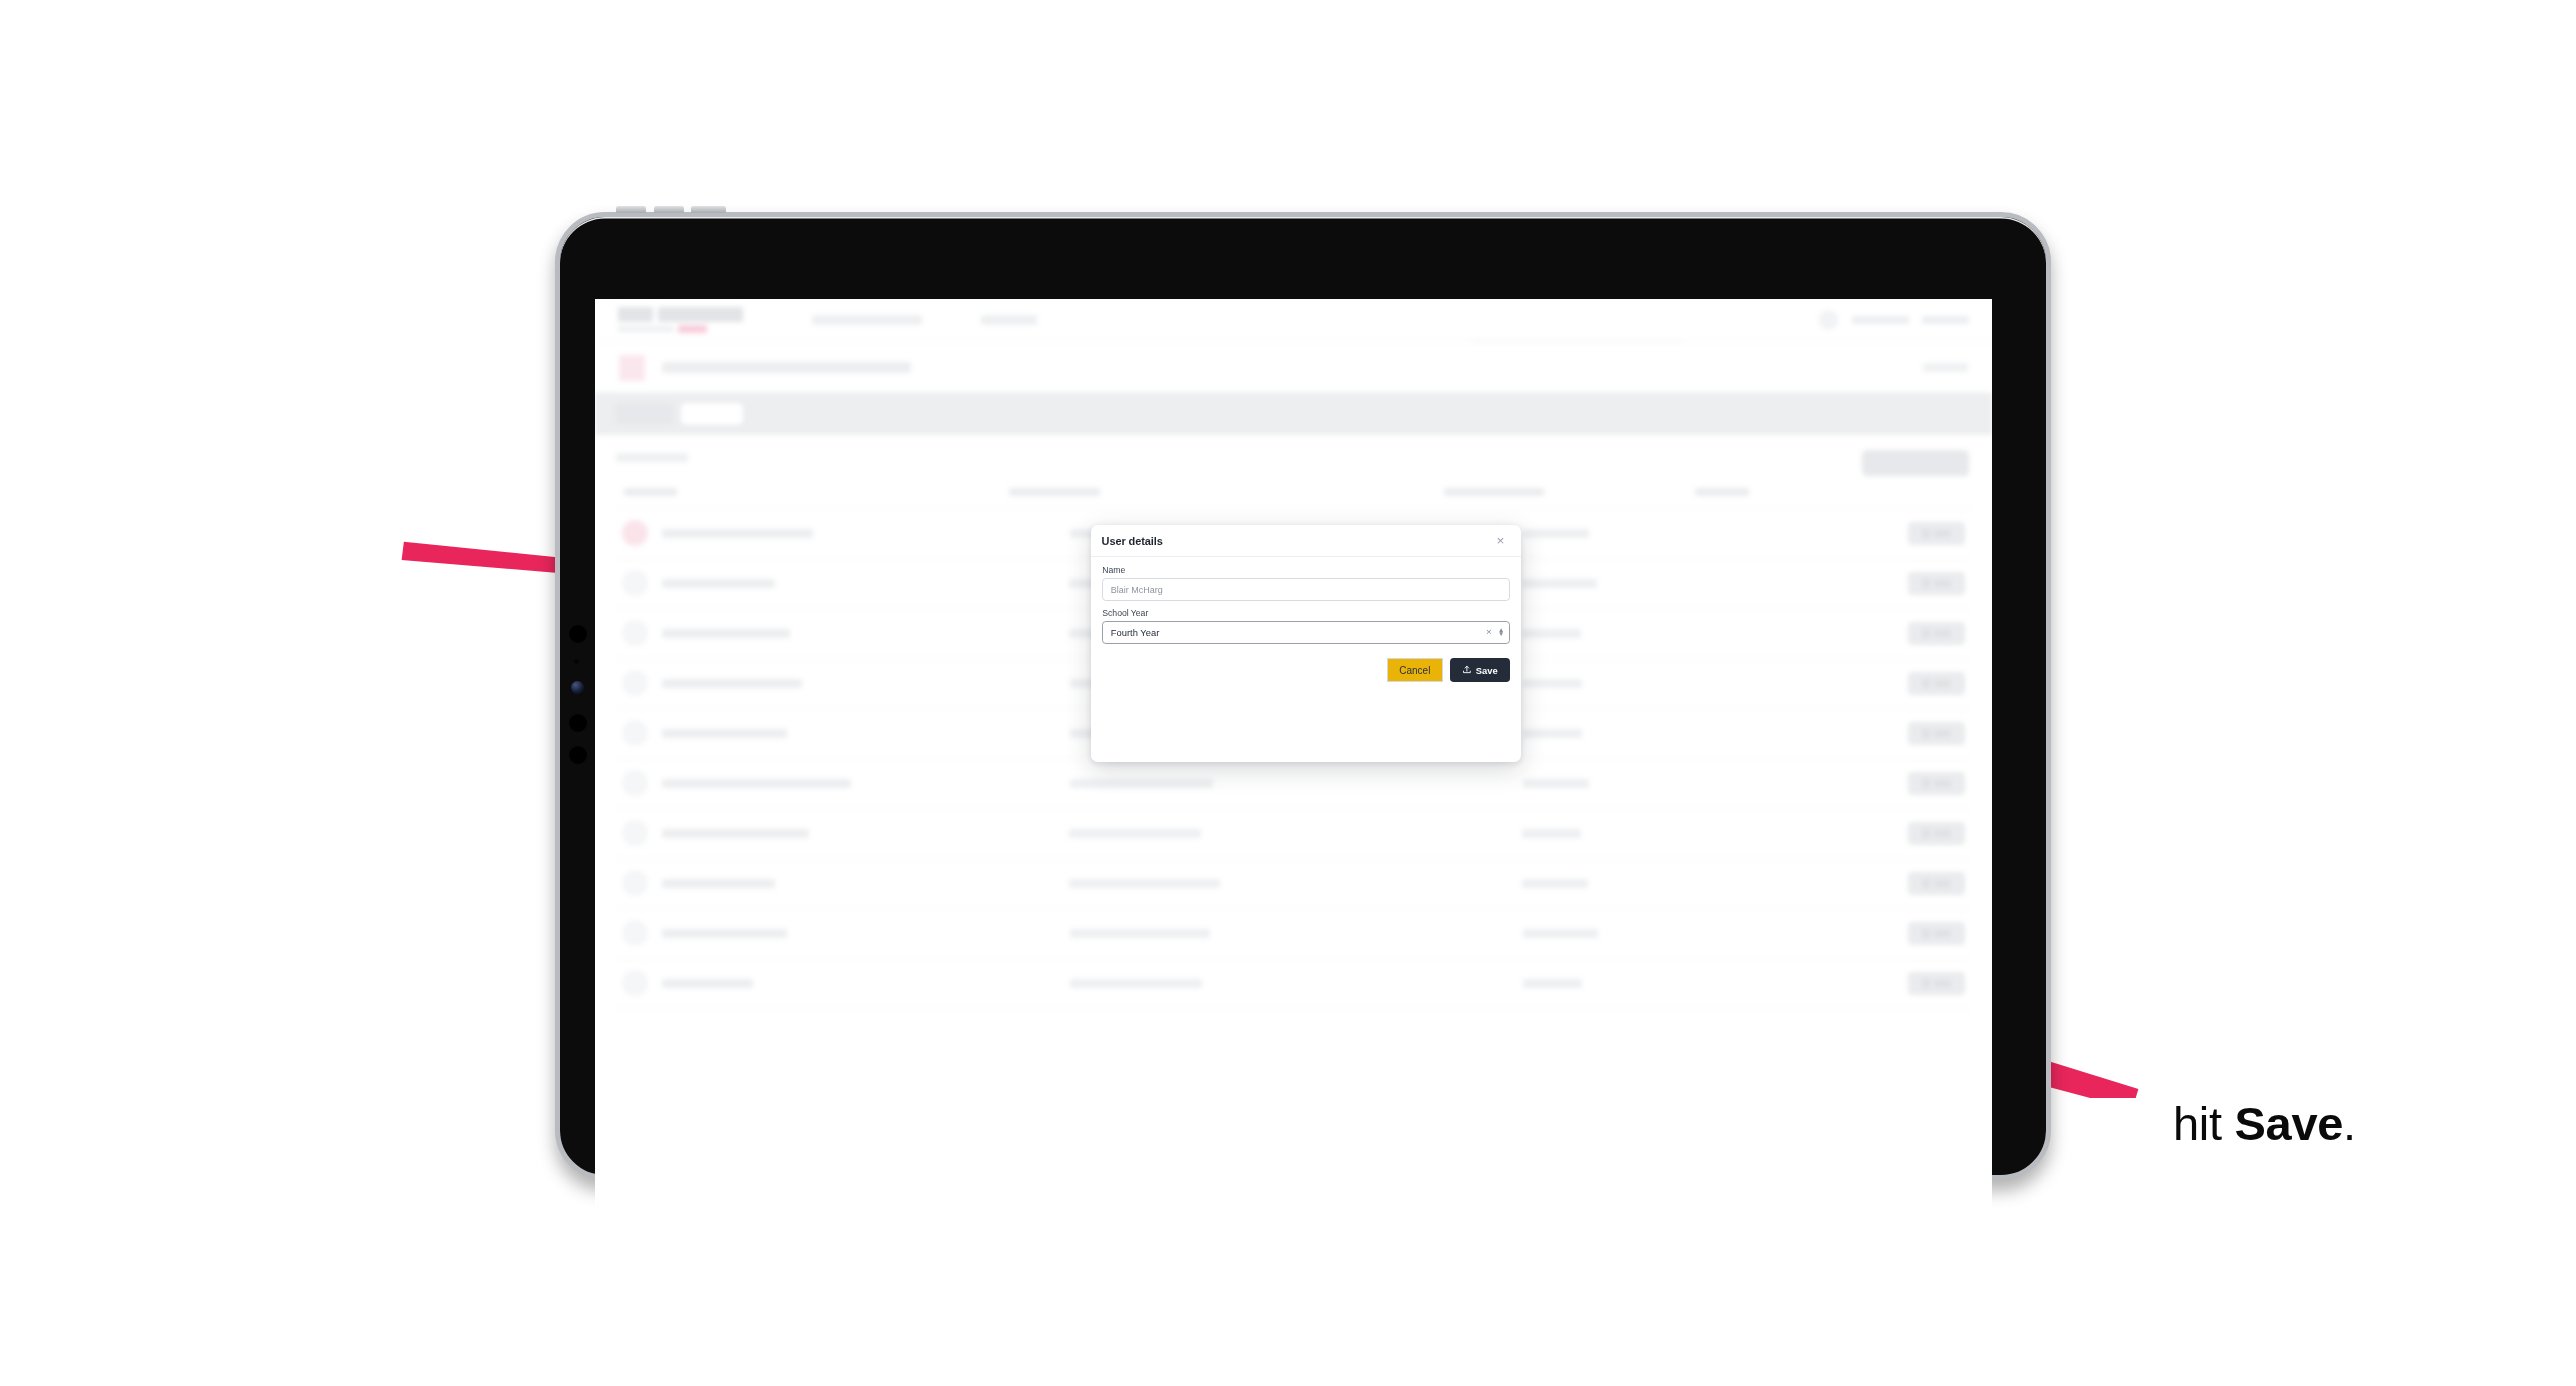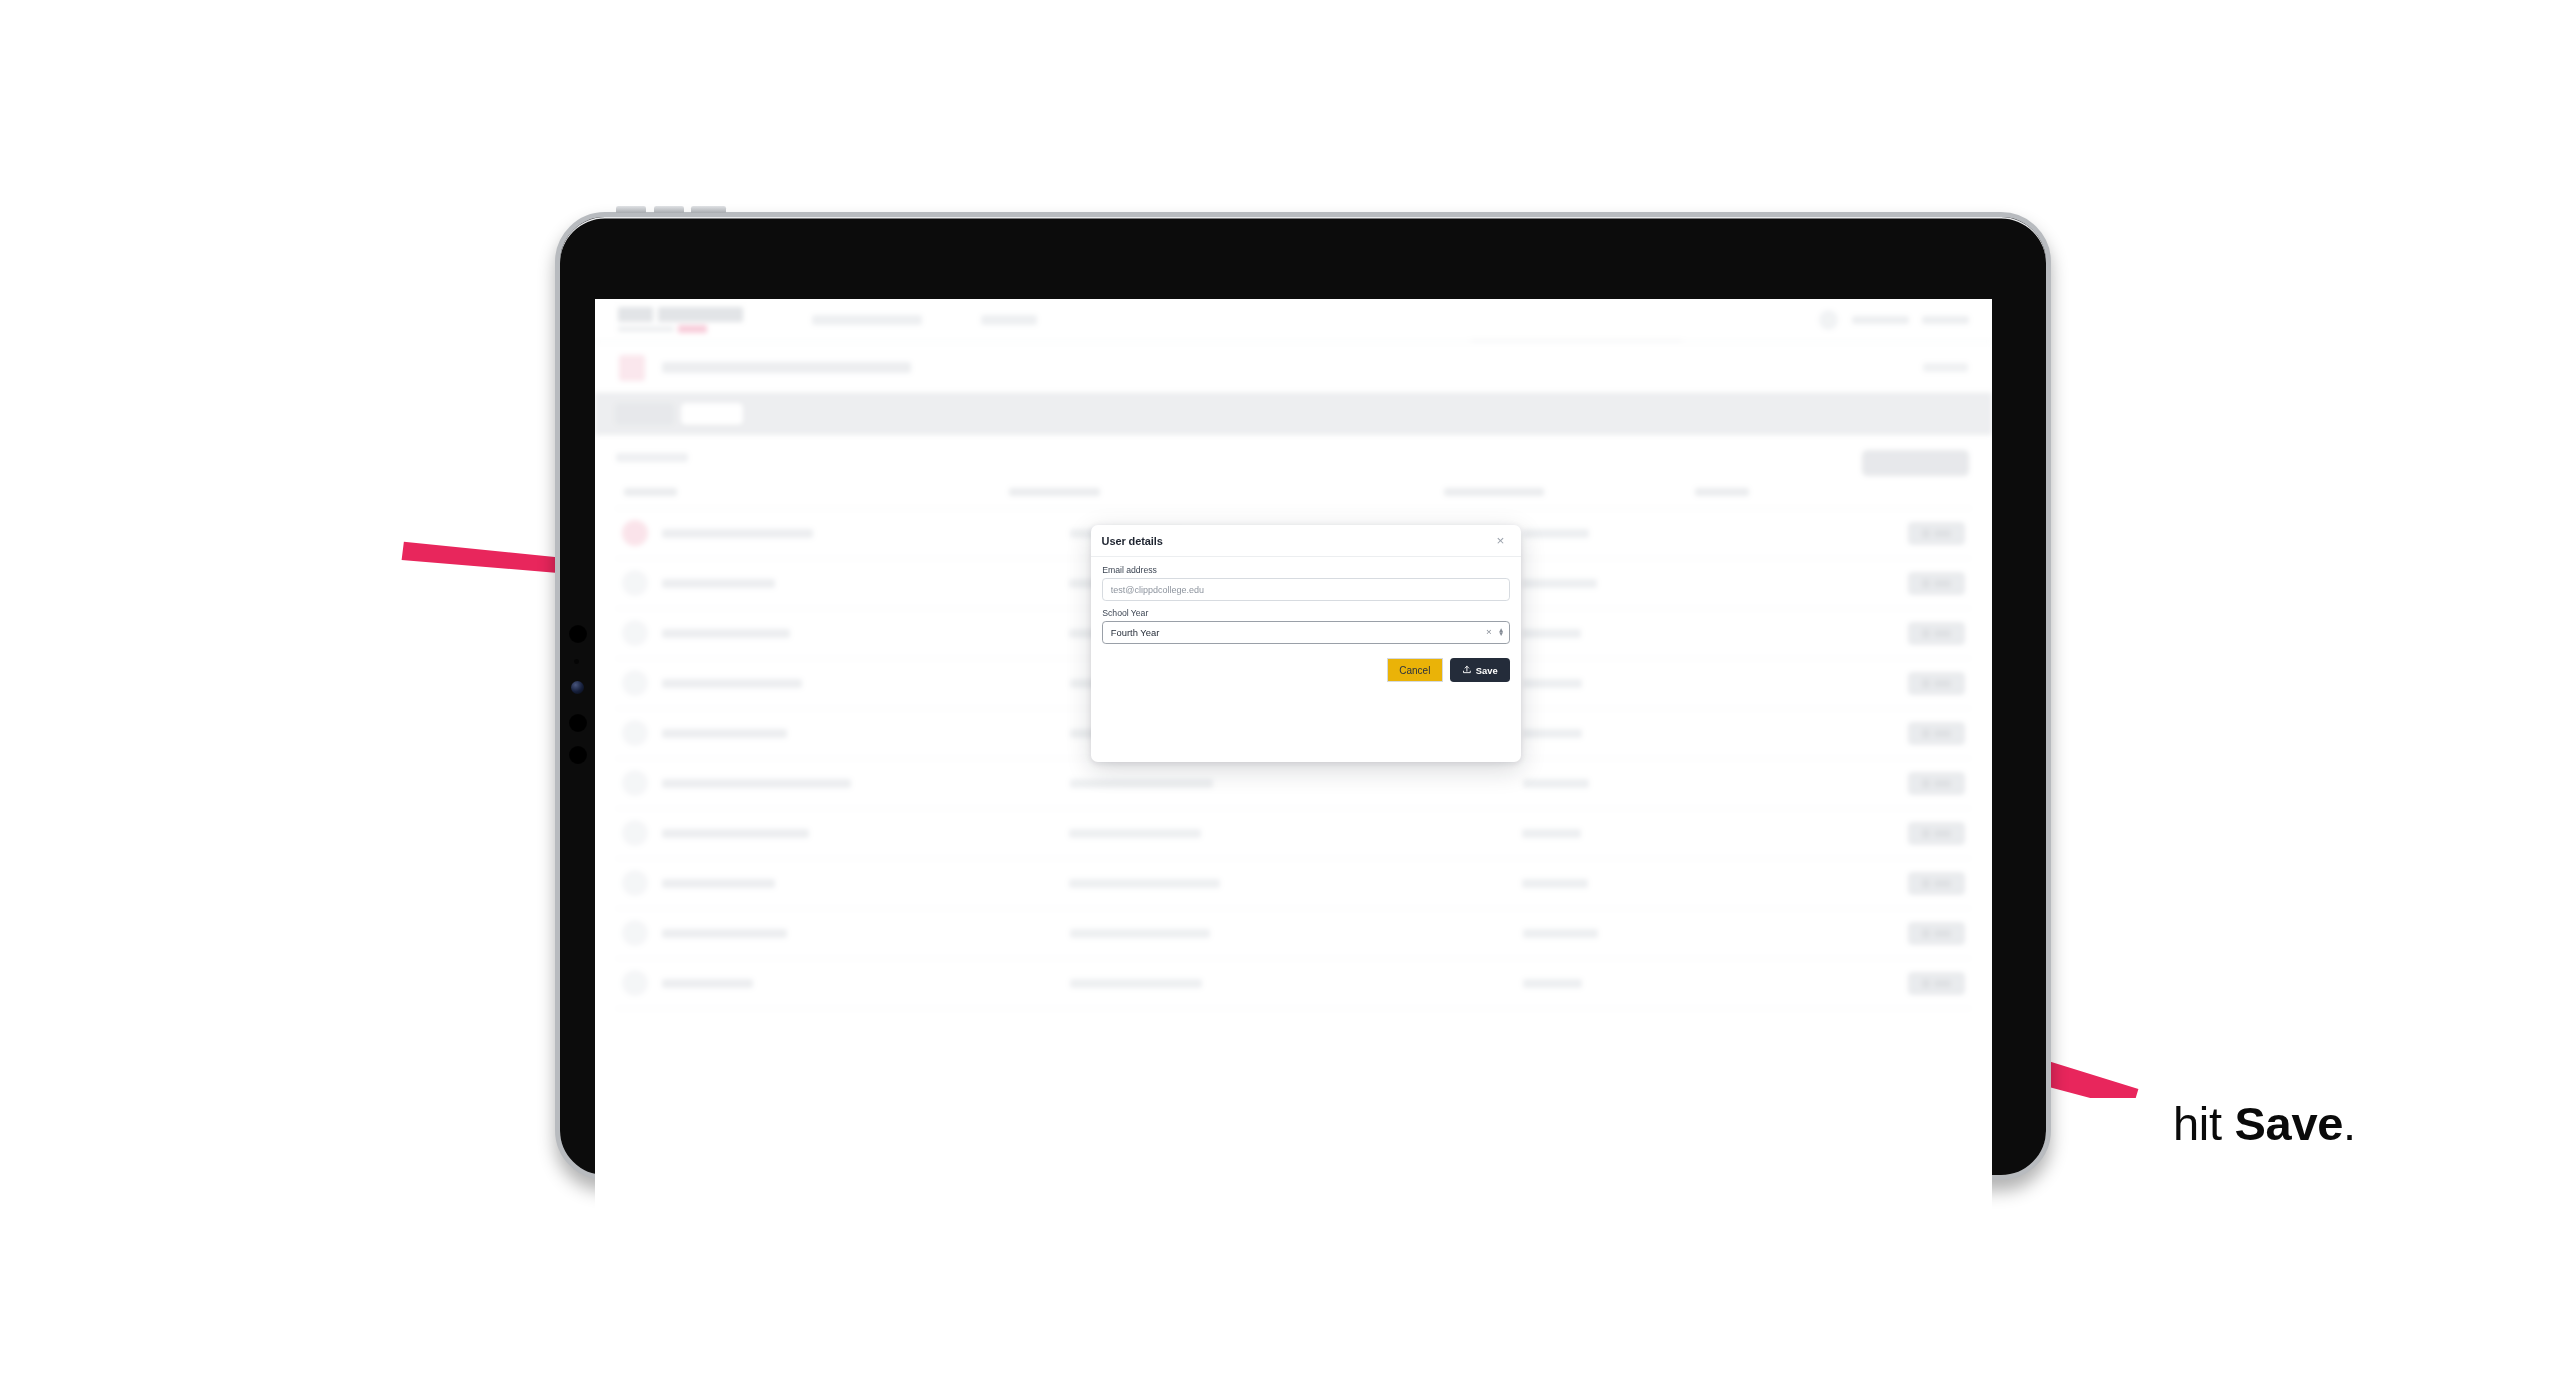--- a/index.html
+++ b/index.html
@@ -415,26 +415,26 @@
       <div class="scrim"></div>
 
       <div class="modal">
         <div class="modal-head">
           <div class="modal-title">User details</div>
           <div class="close-x">×</div>
         </div>
 
         <div class="modal-body">
 
-
-
           <div class="field">
-            <label class="field-label">Email address</label>
-            <input class="field-input" value="test@clippdcollege.edu" style="">
+            <label class="field-label">Name</label>
+            <input class="field-input" value="Blair McHarg" style="">
           </div>
+
+
 
           <div class="field">
             <label class="field-label">School Year</label>
             <div class="select-wrap">
               <div class="select-box">
                 <span>Fourth Year</span>
               </div>
               <div class="select-tools">
                 <span class="sel-x">×</span>
                 <span class="sel-chev">

